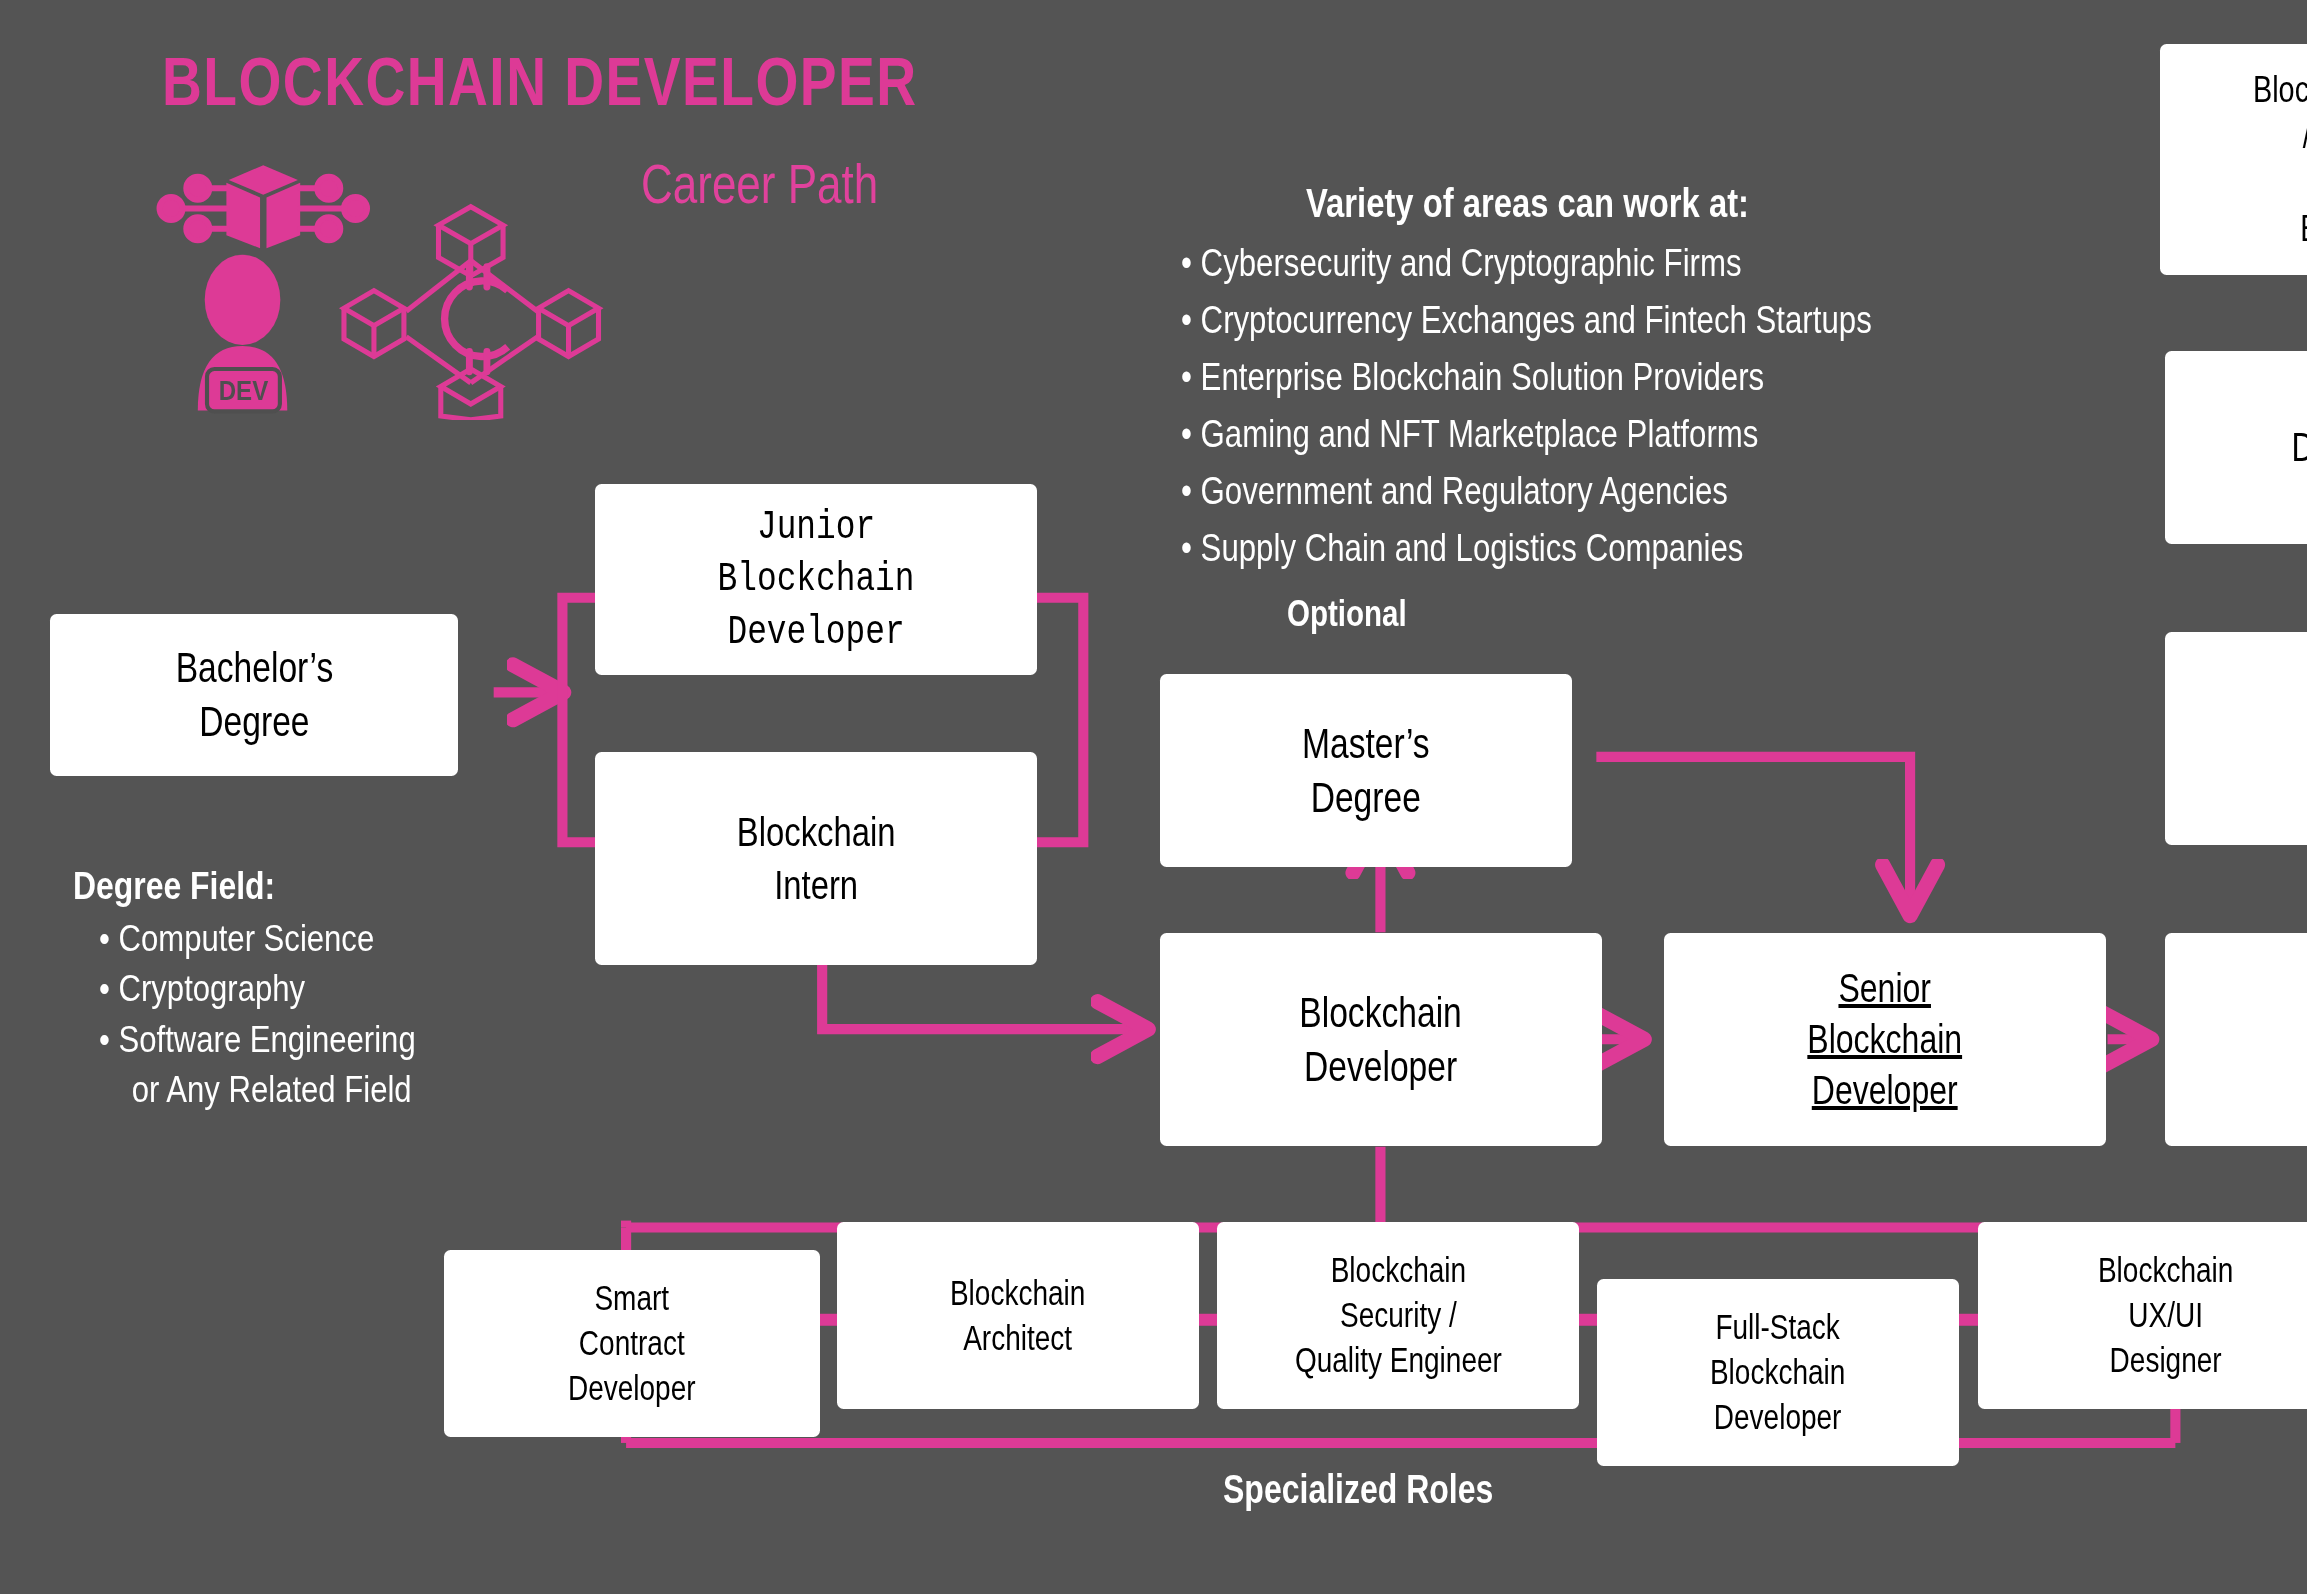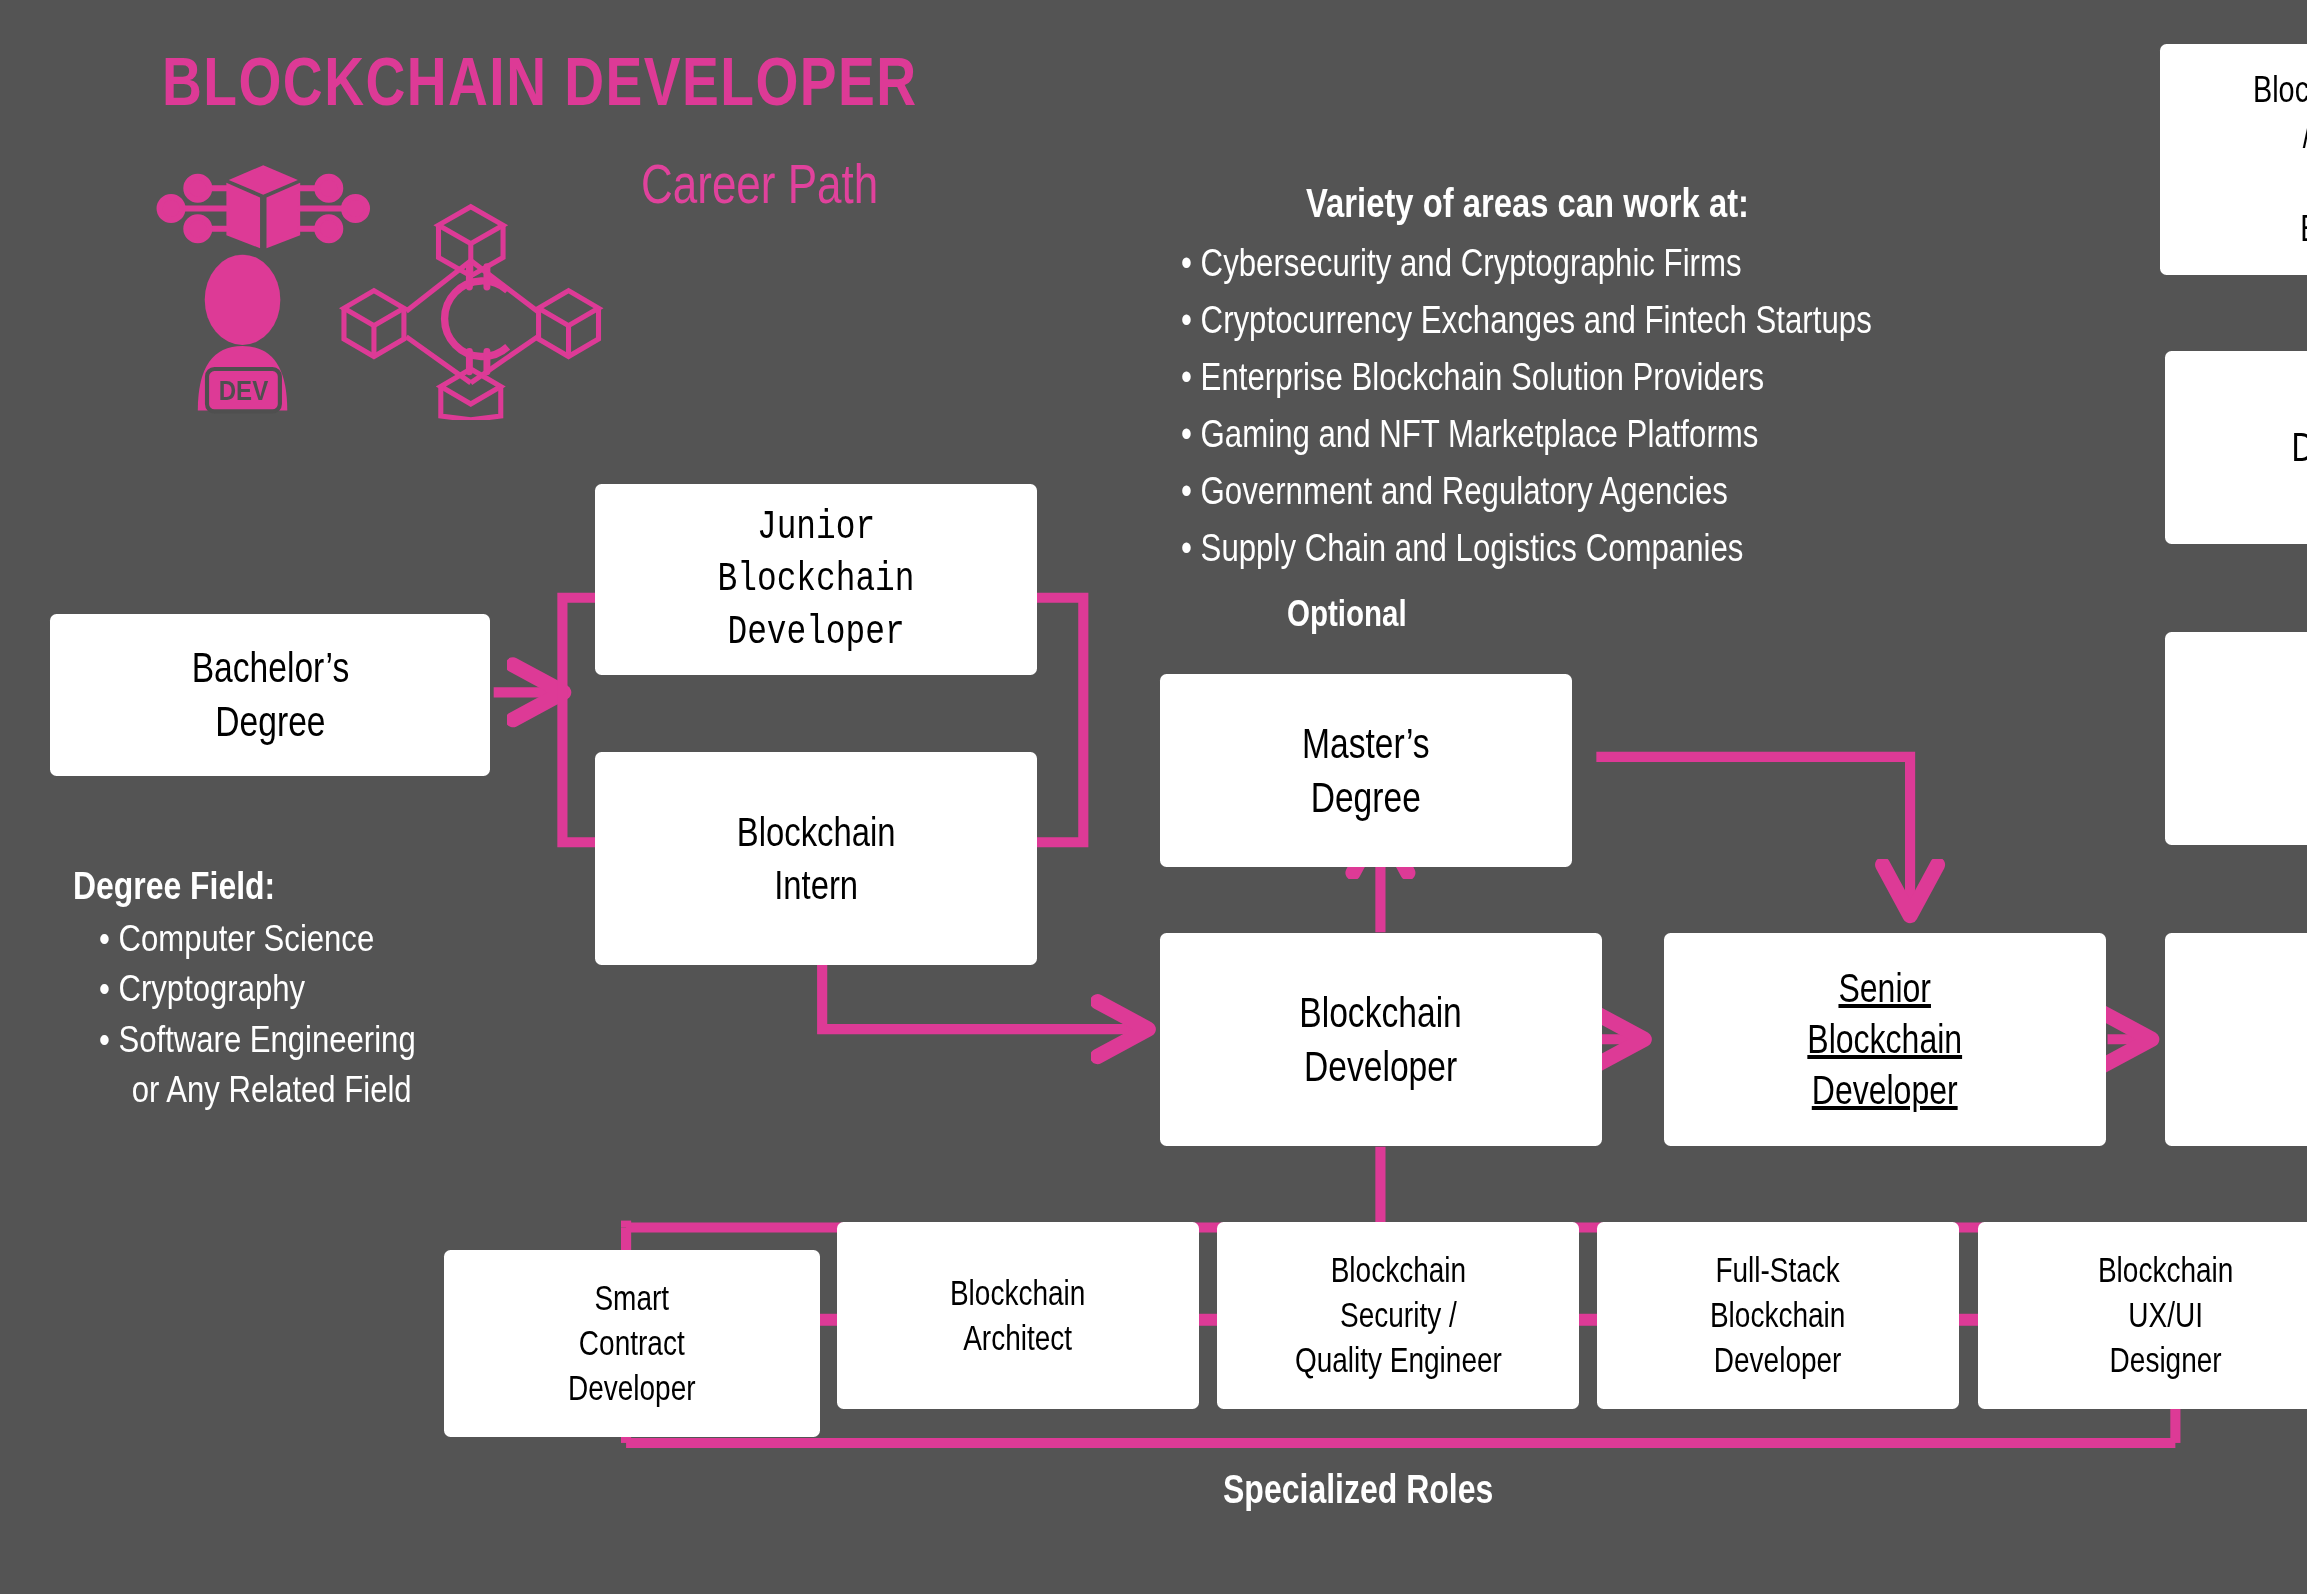--- a/index.html
+++ b/index.html
@@ -205,21 +205,21 @@
       <path d="M4245,2860 L4291,2860"></path>
     </g>
 
     <g stroke="#DD3A96" fill="none" stroke-width="22">
       <path d="M1357,3050 L1357,3127"></path>
       <path d="M4715,3050 L4715,3127"></path>
       <path d="M1357,3127 L4715,3127"></path>
     </g>
   </svg>
 
-  <div class="box" style="left:50px; top:614px; width:440px; height:162px; font-size:42px;">
+  <div class="box" style="left:50px; top:614px; width:408px; height:162px; font-size:42px;">
     <span style="white-space:pre-line">Bachelor’s
 Degree</span>
   </div>
 
   <div class="box" style="left:595px; top:484px; width:442px; height:191px; font-size:41px;font-family:Liberation Mono, monospace;">
     <span style="white-space:pre-line">Junior
 Blockchain
 Developer</span>
   </div>
 
@@ -275,21 +275,21 @@
     <span style="white-space:pre-line">Blockchain
 Architect</span>
   </div>
 
   <div class="box" style="left:1217px; top:1222px; width:362px; height:187px; font-size:35px;">
     <span style="white-space:pre-line">Blockchain
 Security /
 Quality Engineer</span>
   </div>
 
-  <div class="box" style="left:1597px; top:1222px; width:362px; height:187px; font-size:35px;">
+  <div class="box" style="left:1597px; top:1279px; width:362px; height:187px; font-size:35px;">
     <span style="white-space:pre-line">Full-Stack
 Blockchain
 Developer</span>
   </div>
 
   <div class="box" style="left:1978px; top:1222px; width:376px; height:187px; font-size:35px;">
     <span style="white-space:pre-line">Blockchain
 UX/UI
 Designer</span>
   </div>

